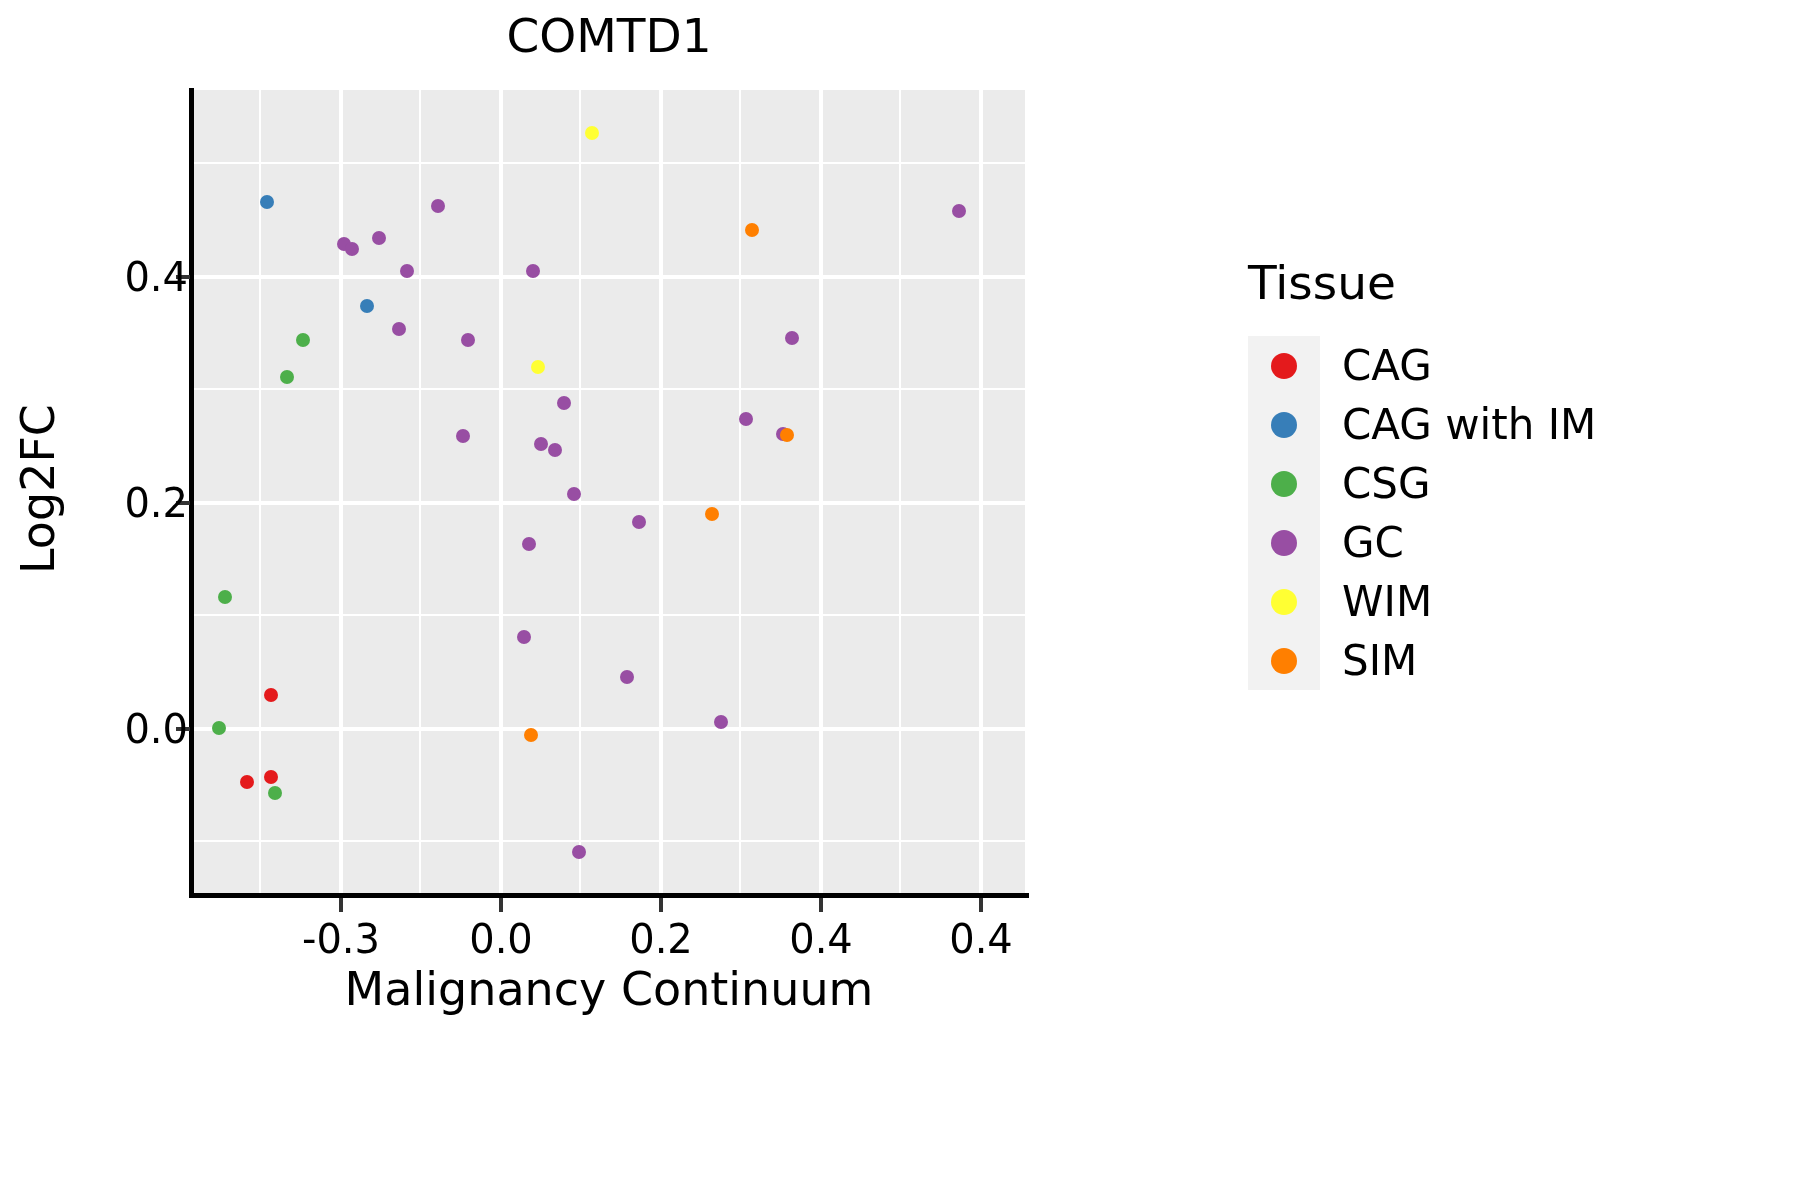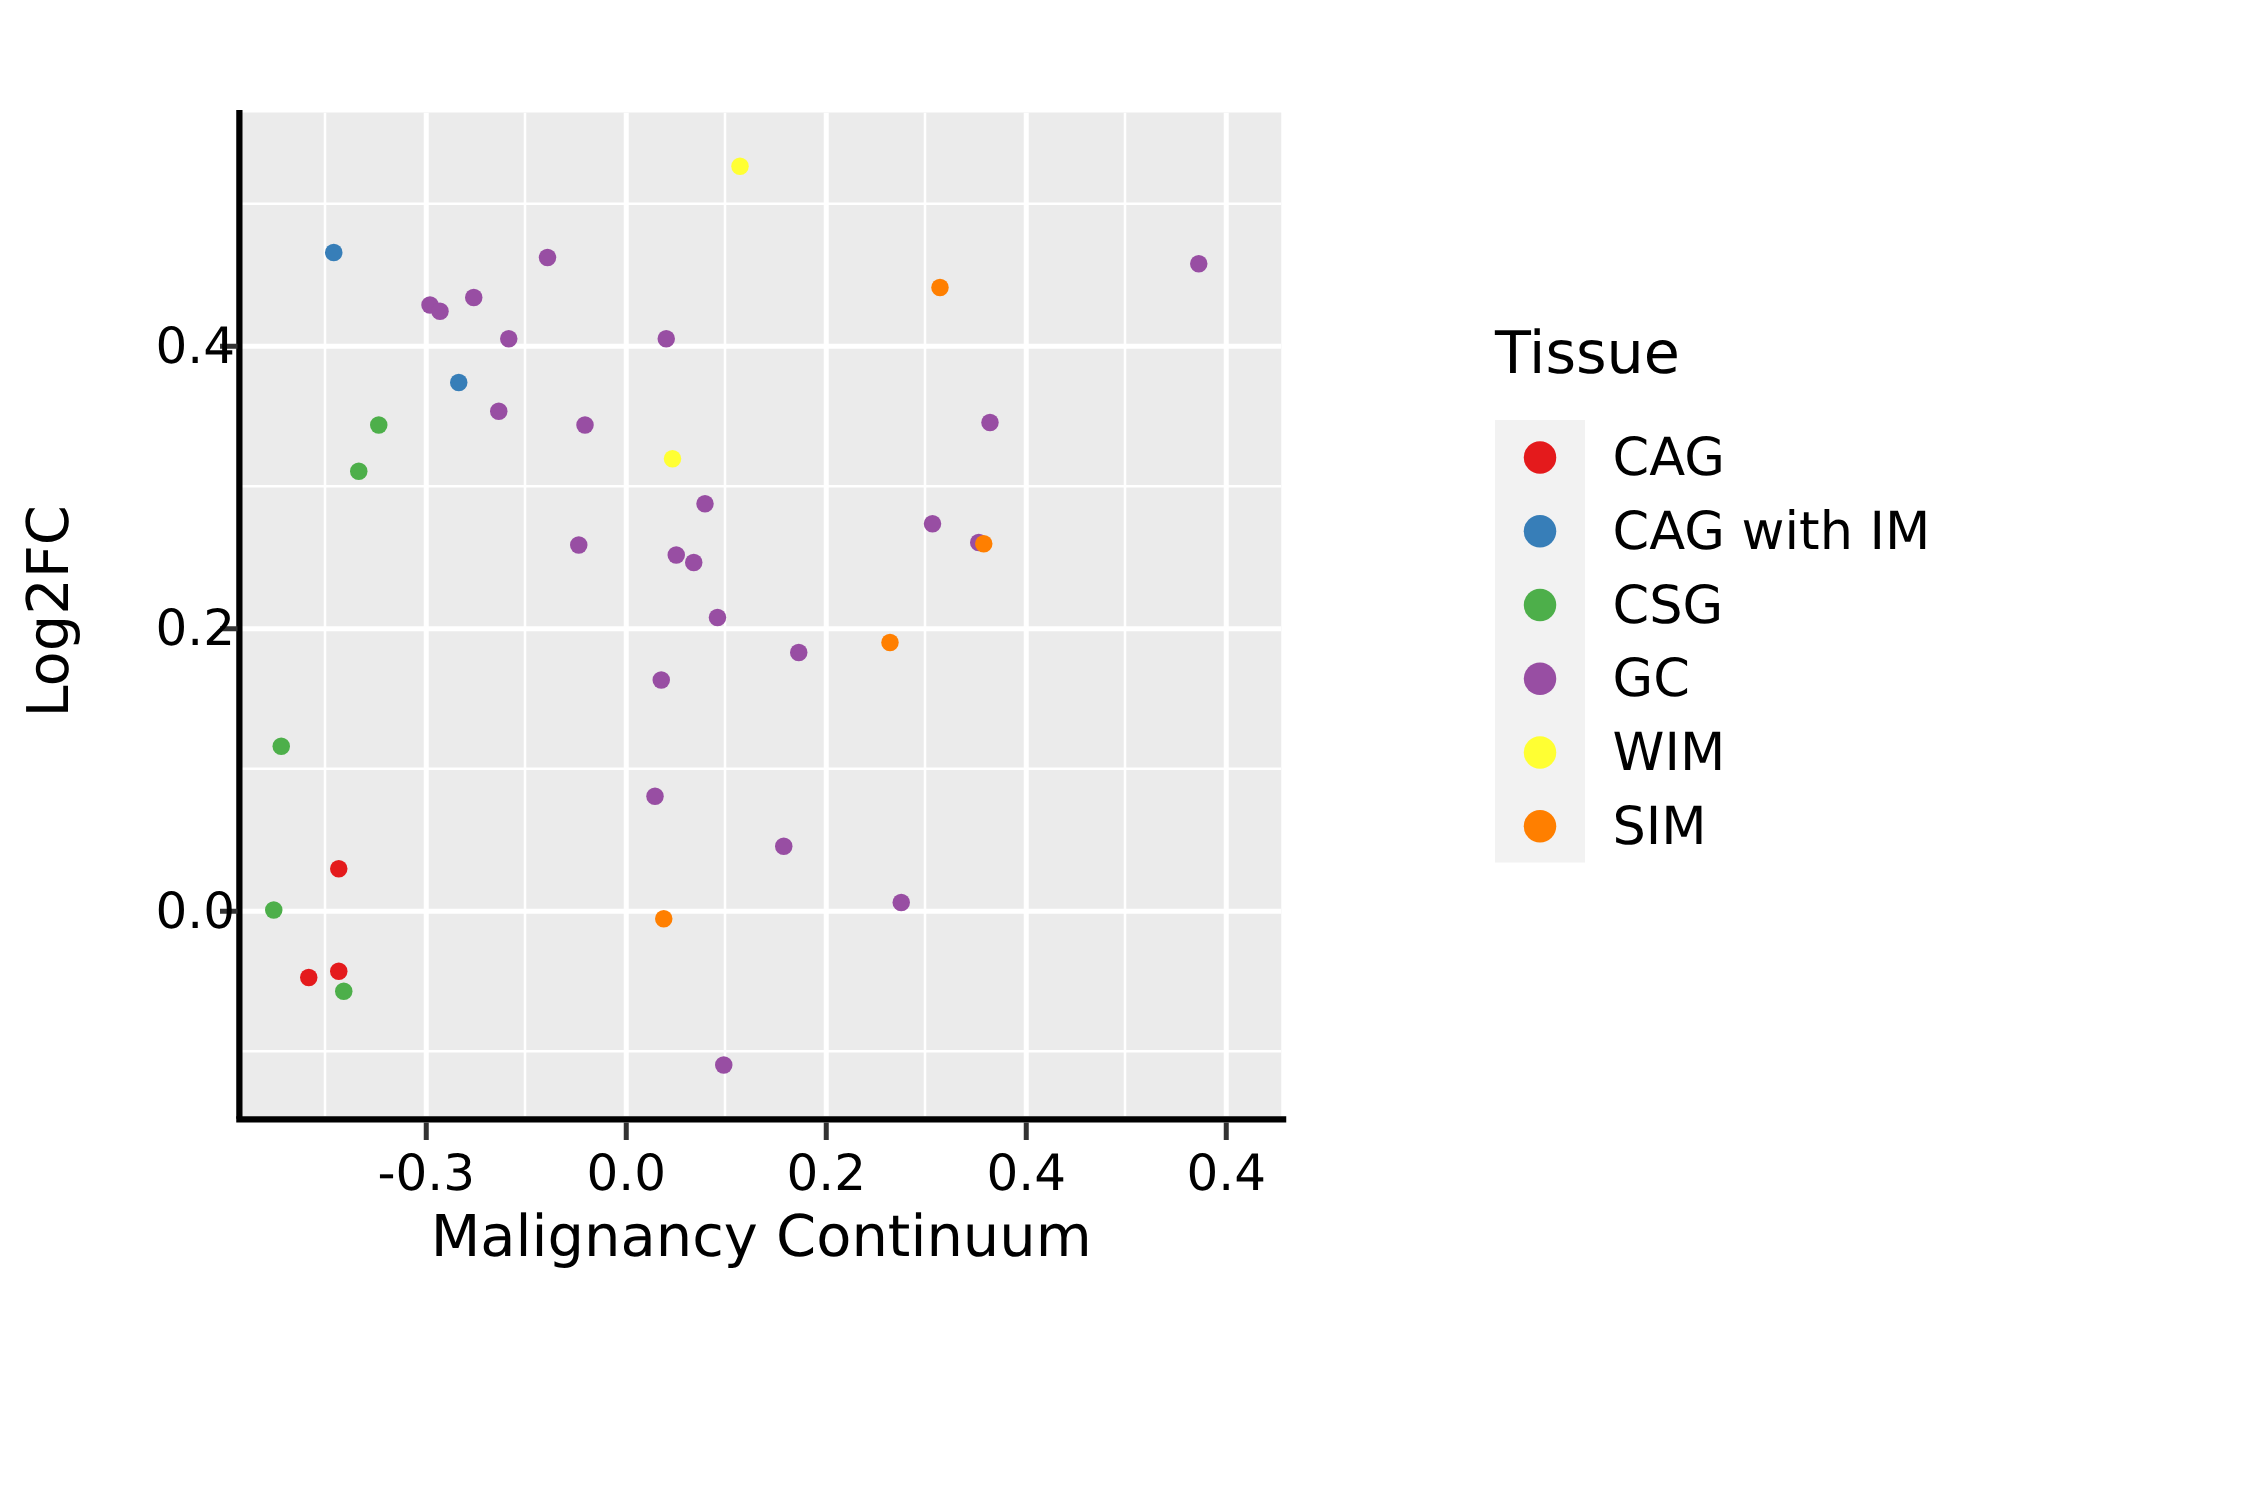--- a/index.html
+++ b/index.html
@@ -69,21 +69,21 @@
     left:-182px; top:462px;
     width:440px;
     text-align:center;
     font-size:46px;color:#000;
     transform:rotate(-90deg);
     transform-origin:center center;
     white-space:nowrap;
   }
 
   
-  #legend{position:absolute;left:1196px;top:255px;width:520px;}
+  #legend{position:absolute;left:1248px;top:255px;width:520px;}
   #legend-title{
     font-size:47px;color:#000;margin:0 0 26px 0;white-space:nowrap;
   }
   #legend-keys{position:relative;}
   #legend-keybg{
     position:absolute;left:0px;top:0px;width:72px;height:352px;
     background:#F2F2F2;
   }
   .legend-row{
     position:relative;display:flex;align-items:center;height:59px;
@@ -95,20 +95,21 @@
   .legend-dot{width:26px;height:26px;border-radius:50%;}
   .legend-label{
     font-size:42px;color:#000;margin-left:22px;white-space:nowrap;line-height:1;
   }
 </style>
 </head>
 <body>
 
 <div id="root">
 
+  <div id="title">COMTD1</div>
 
   <div id="panel">
       <div class="gridline v minor" style="left: 66px; width: 2px;"></div>
       <div class="gridline v minor" style="left: 226px; width: 2px;"></div>
       <div class="gridline v minor" style="left: 386px; width: 2px;"></div>
       <div class="gridline v minor" style="left: 546px; width: 2px;"></div>
       <div class="gridline v minor" style="left: 706px; width: 2px;"></div>
       <div class="gridline h minor" style="top: 750.106px; height: 2px;"></div>
       <div class="gridline h minor" style="top: 523.908px; height: 2px;"></div>
       <div class="gridline h minor" style="top: 297.711px; height: 2px;"></div>

